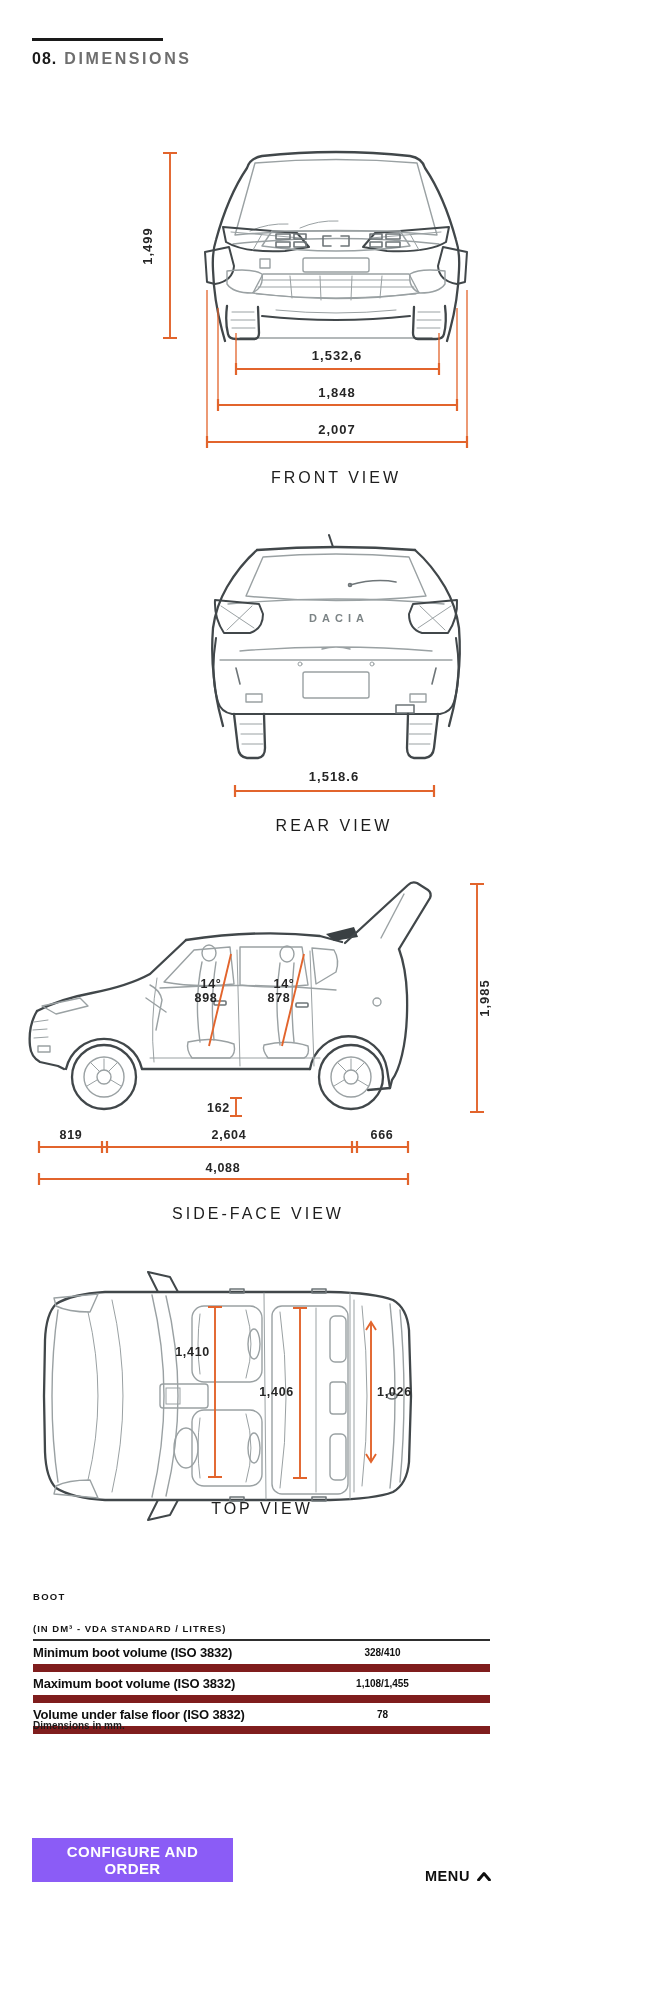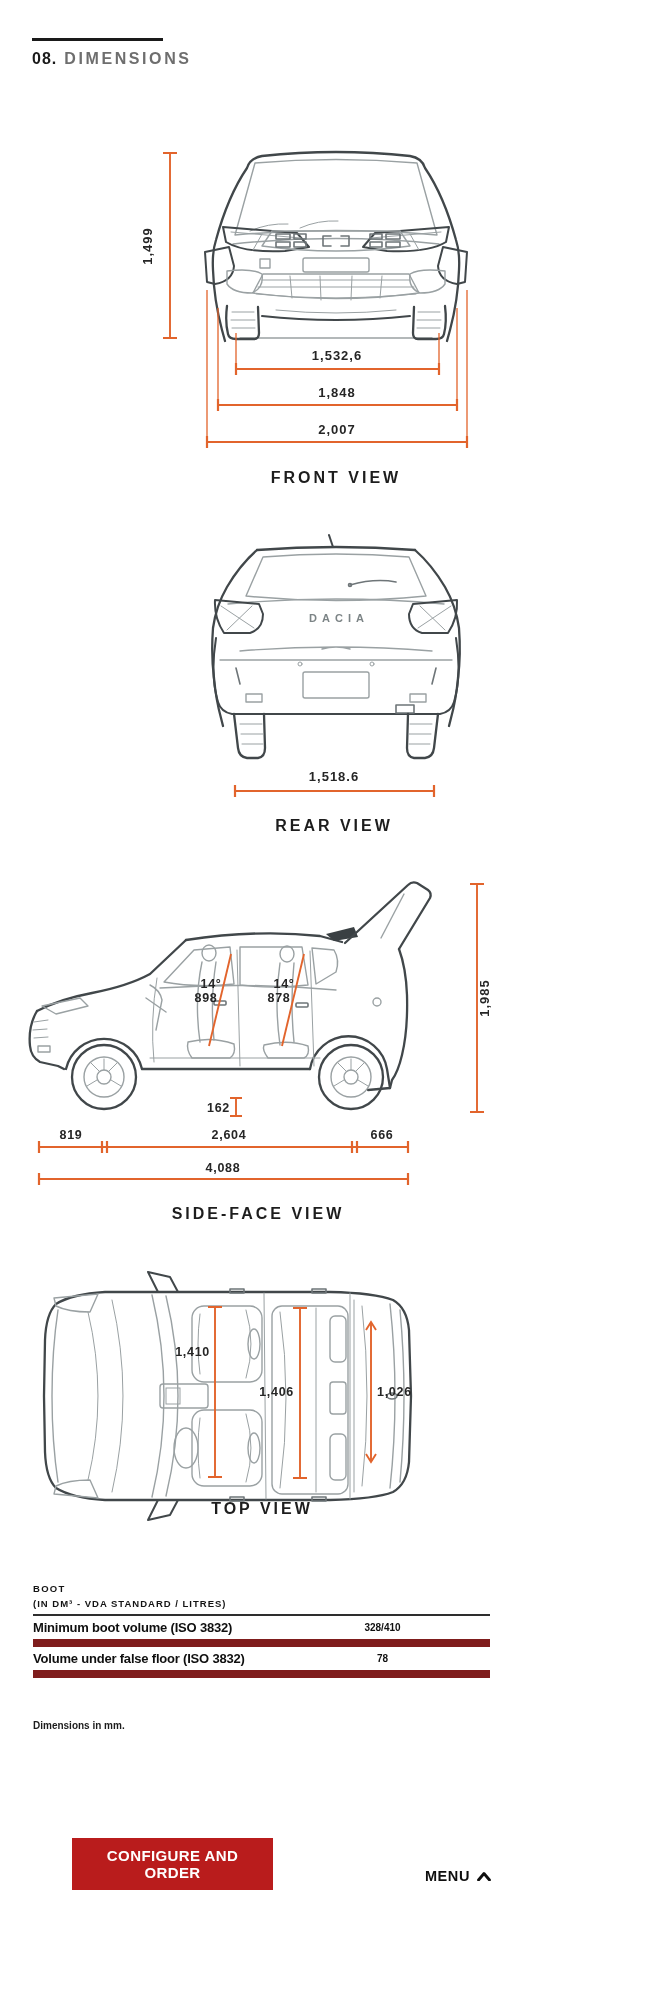--- a/index.html
+++ b/index.html
@@ -9,53 +9,53 @@
   }
   
   .header{position:absolute;left:32px;top:38px;}
   .header-rule{width:131px;height:3px;background:#1a1a1a;margin-bottom:9px;}
   .header-line{font-size:16px;white-space:nowrap;}
   .header-num{font-weight:800;color:#1a1a1a;letter-spacing:1px;margin-right:7px;}
   .header-title{font-weight:700;color:#6e6e6e;letter-spacing:2.6px;}
   
   .caption{
     position:absolute;transform:translateX(-50%);
-    font-size:16px;font-weight:700;letter-spacing:3px;color:#1d1d1d;white-space:nowrap;
+    font-size:16px;font-weight:400;letter-spacing:3px;color:#1d1d1d;white-space:nowrap;
   }
   
   #diagrams{position:absolute;left:0;top:0;pointer-events:none;}
   .s-dark{stroke:#41474a;stroke-width:2.3;fill:none;stroke-linecap:round;stroke-linejoin:round;}
   .s-dark2{stroke:#41474a;stroke-width:2;fill:none;stroke-linecap:round;stroke-linejoin:round;}
   .s-mid{stroke:#6e7578;stroke-width:1.6;fill:none;stroke-linecap:round;stroke-linejoin:round;}
   .s-light{stroke:#9aa1a3;stroke-width:1.4;fill:none;stroke-linecap:round;stroke-linejoin:round;}
   .s-thin{stroke:#9aa1a3;stroke-width:1;fill:none;stroke-linecap:round;}
   .fill-dark{fill:#3a4043;stroke:none;}
   .dim{stroke:#e2642c;stroke-width:1.9;fill:none;stroke-linecap:butt;}
   .dim-tick{stroke:#e2642c;stroke-width:2.2;fill:none;stroke-linecap:butt;}
   .dim-guide{stroke:#e2642c;stroke-width:1.3;fill:none;}
   text{font-family:"Liberation Sans",sans-serif;font-weight:700;fill:#262626;}
   .dimtxt{font-size:12.5px;letter-spacing:0.7px;}
   .dimtxt-lg{font-size:13px;letter-spacing:1px;}
   .badge-txt{font-size:11px;letter-spacing:5px;fill:#7c8486;}
   
   .boot-table{position:absolute;left:33px;top:1583px;width:457px;color:#141414;}
-  .boot-title{font-size:9.5px;font-weight:800;letter-spacing:1.3px;}
-  .boot-sub{font-size:9.5px;font-weight:800;letter-spacing:1px;margin-top:4px;}
+  .boot-title{font-size:9.5px;font-weight:800;letter-spacing:1.3px;margin-top:8px;}
+  .boot-sub{font-size:9.5px;font-weight:800;letter-spacing:1px;margin-top:21px;}
   .t-rule{border-top:2px solid #2e2e2e;margin-top:5px;}
   .t-row{display:flex;align-items:center;height:23px;border-bottom:8px solid #7f1d1d;}
   .t-label{flex:1;font-size:13px;font-weight:700;letter-spacing:-0.2px;color:#0f0f0f;}
   .t-value{width:215px;text-align:center;font-size:10px;font-weight:700;color:#0f0f0f;}
   
   .footnote{position:absolute;left:33px;top:1720px;font-size:10px;font-weight:600;color:#1c1c1c;text-align:right;}
   
   .configure-btn{
-    position:absolute;left:32px;top:1838px;width:201px;height:52px;
-    background:#b91c1c;border:none;color:#ffffff;
+    position:absolute;left:32px;top:1838px;width:201px;height:44px;
+    background:#8b5cf6;border:none;color:#ffffff;
     font-family:"Liberation Sans",sans-serif;font-size:15px;font-weight:800;letter-spacing:0.4px;
-    display:flex;align-items:center;justify-content:center;cursor:pointer;margin-left:40px;
+    display:flex;align-items:center;justify-content:center;cursor:pointer;
   }
   
   .menu{
     position:absolute;right:169px;top:1868px;display:flex;align-items:center;gap:7px;
     font-size:14.5px;font-weight:800;letter-spacing:0.6px;color:#0f0f0f;cursor:pointer;
   }
 </style>
 </head>
 <body>
 
@@ -314,20 +314,24 @@
 
 <div class="boot-table">
   <div class="boot-title">BOOT</div>
   <div class="boot-sub">(IN DM³ - VDA STANDARD / LITRES)</div>
   <div class="t-rule"></div>
   <div class="t-row">
     <div class="t-label">Minimum boot volume (ISO 3832)</div>
     <div class="t-value">328/410</div>
   </div>
   <div class="t-row">
+    <div class="t-label">Maximum boot volume (ISO 3832)</div>
+    <div class="t-value">1,108/1,455</div>
+  </div>
+  <div class="t-row">
     <div class="t-label">Volume under false floor (ISO 3832)</div>
     <div class="t-value">78</div>
   </div>
 </div>
 
 <div class="footnote">Dimensions in mm.</div>
 
 <button class="configure-btn">
   <span>CONFIGURE AND ORDER</span>
 </button>

